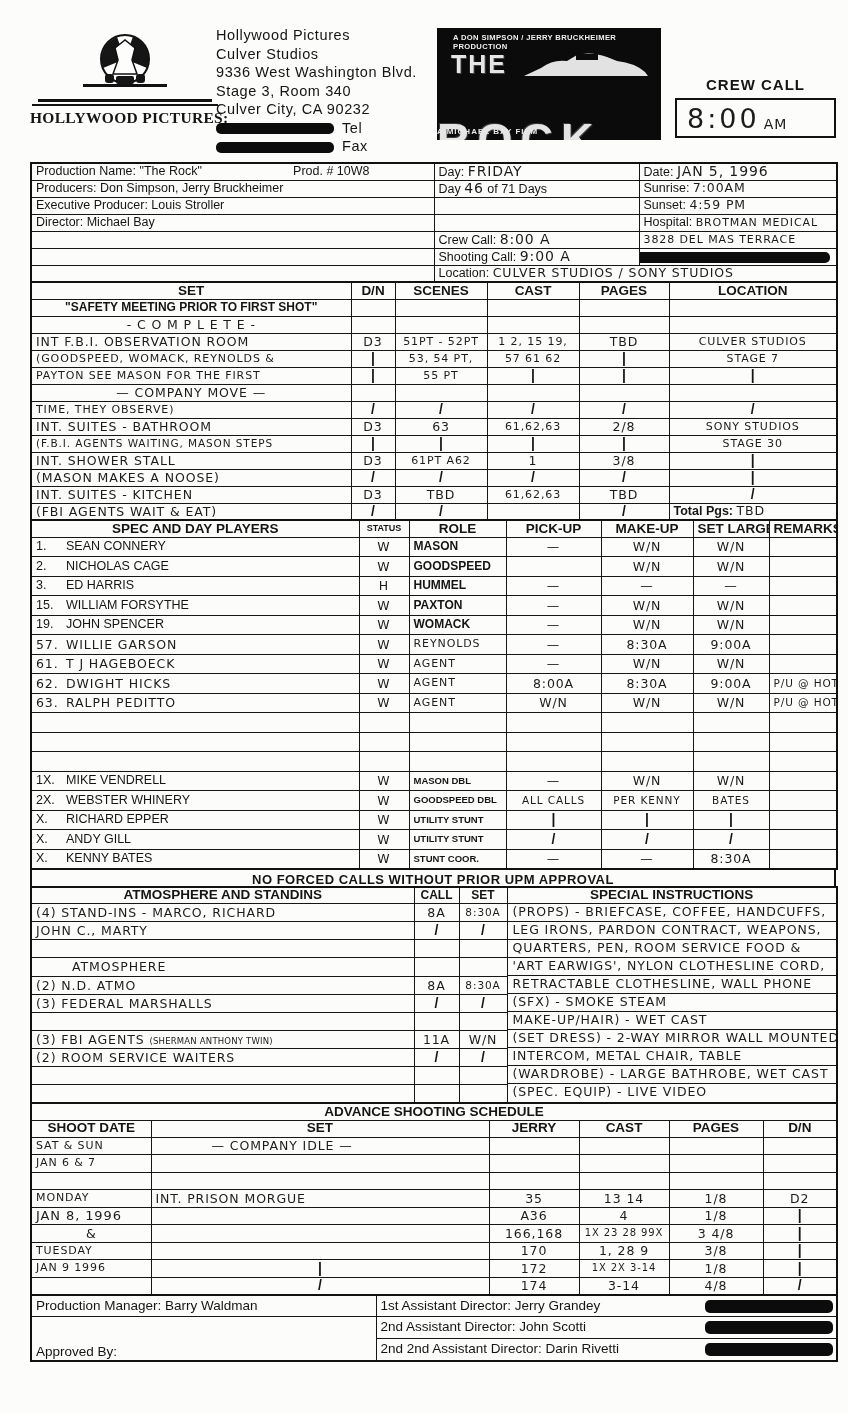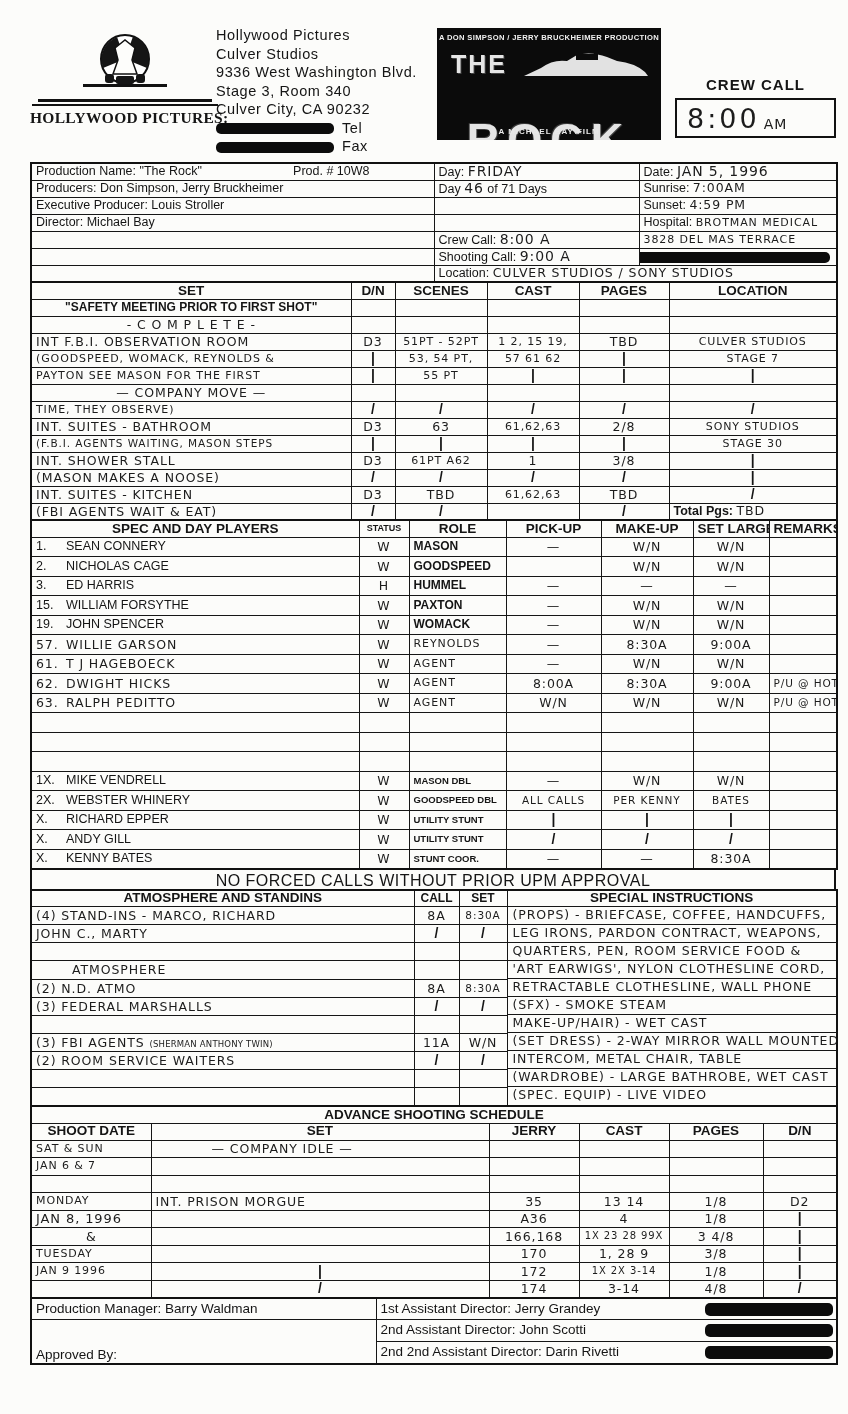--- a/index.html
+++ b/index.html
@@ -17,21 +17,21 @@
   .hp-logo { position:absolute; left:0; top:18px; width:190px; text-align:center; }
   .hp-logo .bar1 { height:3px; background:#111; margin:1px 8px 0 8px; }
   .hp-logo .bar2 { height:2px; background:#111; margin:2px 2px 0 2px; }
   .hp-name { font-family:"Liberation Serif",serif; font-weight:bold; font-size:15.5px;
              letter-spacing:0.3px; margin-top:3px; white-space:nowrap; }
   .address { position:absolute; left:186px; top:12px; font-size:14.5px; line-height:18.5px;
              letter-spacing:0.6px; white-space:nowrap; }
   .redact { display:inline-block; background:#0c0c0c; border-radius:5px; vertical-align:middle; }
   .telfax .redact { width:118px; height:11px; margin-right:8px; }
   .rock { position:absolute; left:407px; top:14px; width:224px; height:112px; background:#0b0b0b;
-          color:#e9e9e9; text-align:center; overflow:hidden; }
+          color:#e9e9e9; text-align:left; overflow:hidden;padding-left:16px; }
   .rock .prodline { font-size:7.6px; letter-spacing:0.35px; margin-top:5px; color:#f0f0f0; font-weight:bold; }
   .rock .island { position:absolute; right:10px; top:22px; }
   .rock .the { position:absolute; left:14px; top:22px; font-size:25px; font-weight:900;
                letter-spacing:2px; color:#e5e5e5; text-shadow:1px 1px 0 #444; }
   .rock .rocktxt { position:absolute; left:0; right:0; top:46px; font-size:45px; font-weight:900;
                letter-spacing:8px; color:#e5e5e5; text-shadow:1px 1px 0 #3a3a3a, -1px -1px 0 #3a3a3a;margin-top:40px; }
   .rock .filmline { position:absolute; left:0; right:0; bottom:4px; font-size:8px; letter-spacing:1px; font-weight:bold; }
   .crewcall { position:absolute; left:645px; top:62px; width:161px; }
   .crewcall .cclabel { font-size:15px; font-weight:bold; letter-spacing:1px; text-align:center; }
   .ccbox { margin-top:5px; border:2px solid #111; height:40px; display:flex; align-items:center;
@@ -54,22 +54,22 @@
   .info td { height:17px; }
   .split { display:flex; justify-content:space-between; }
 
   
   .cast td { height:19.5px; }
   .cast .statush { font-size:9px;margin-left:9px; }
   .cast .num { display:inline-block; width:30px; }
   .cast .smallrole { font-size:9.5px; font-weight:bold; }
   .cast .rolep { font-weight:bold; font-size:12px; }
 
-  .banner { border-left:2px solid #111; border-right:2px solid #111; font-weight:normal;
-            text-align:center; font-size:16px; letter-spacing:0.5px; padding:2px 0 1px 0; }
+  .banner { border-left:2px solid #111; border-right:2px solid #111; font-weight:bold;
+            text-align:center; font-size:13px; letter-spacing:0.5px; padding:2px 0 1px 0; }
 
   
   .atmo td { height:18px; }
   .atmo .note { font-size:8.5px; letter-spacing:0.2px; }
   .sp-lines { padding:0; }
   .sp-line { height:18px; border-bottom:1px solid #161616; padding:1px 5px 0 5px; overflow:hidden; }
   .sp-line:last-child { border-bottom:none; }
 
   
   .adv td { height:17.5px; }

